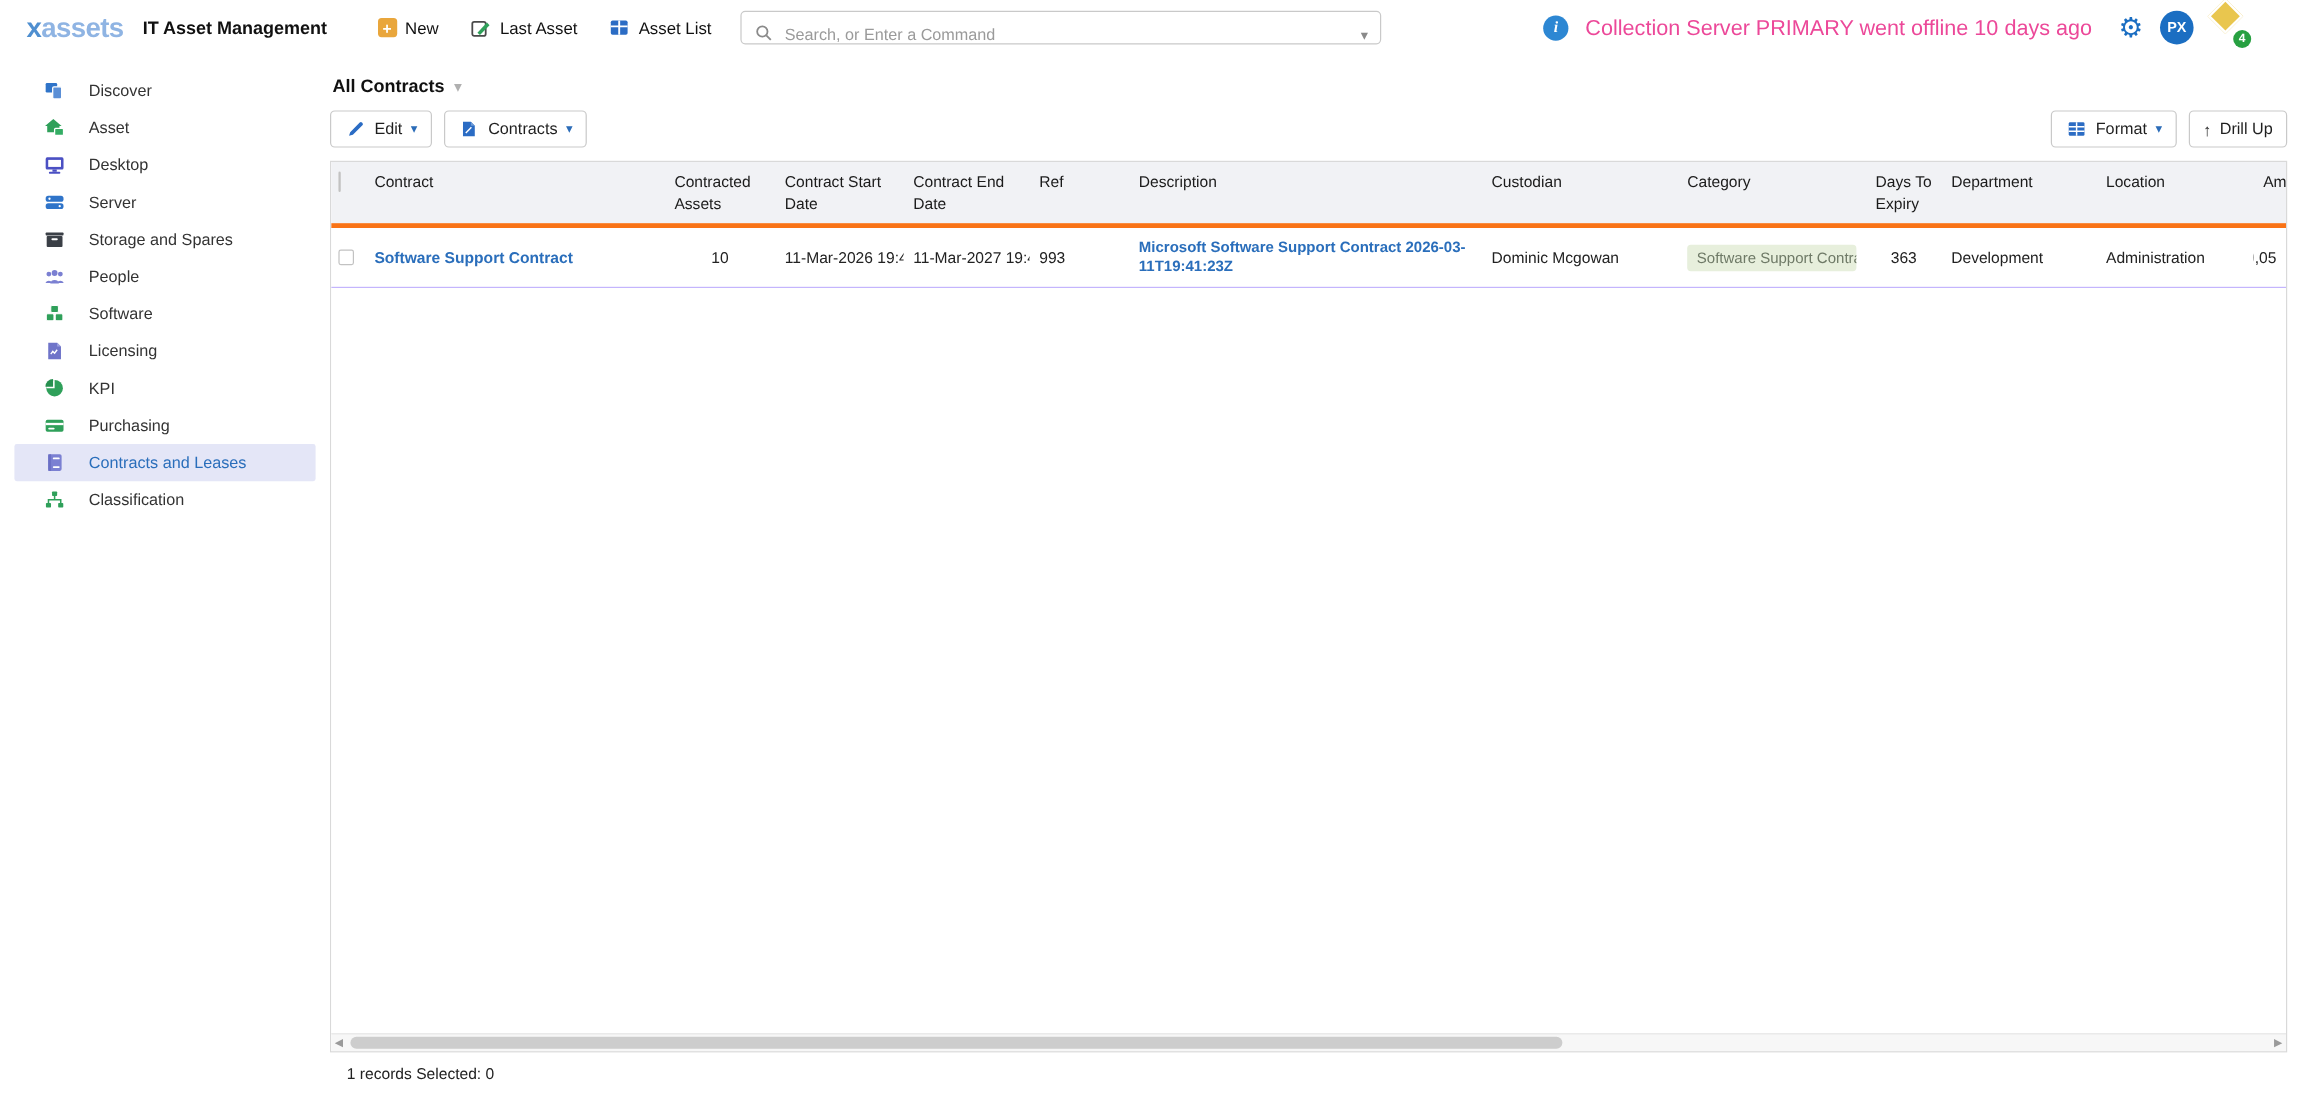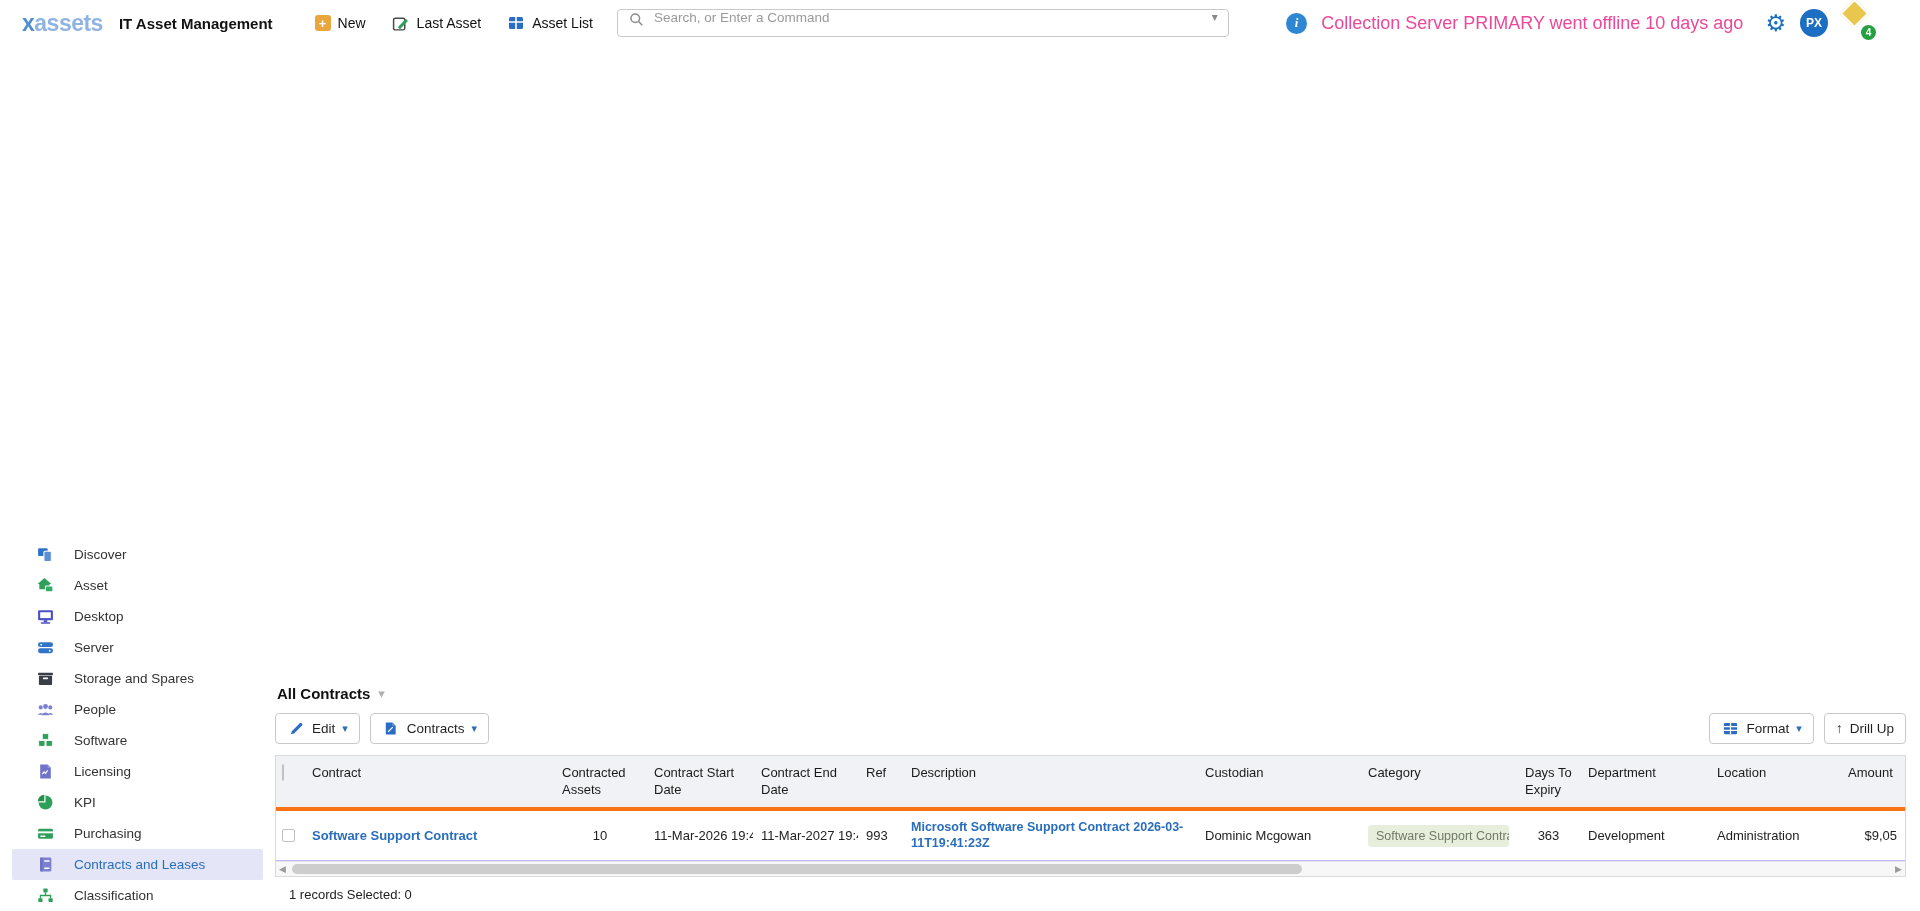--- a/index.html
+++ b/index.html
@@ -9,22 +9,22 @@
   
   .topbar { height:46px; display:flex; align-items:center; padding:0 0 0 22px; background:#fff; }
   .brand { font-size:23px; font-weight:700; letter-spacing:-0.5px; cursor:pointer; }
   .brand .bx { color:#4f8fd0; }
   .brand .brest { color:#8fb4e3; }
   .app-title { font-size:15px; font-weight:700; color:#111; margin-left:16px; }
   .tb-actions { display:flex; align-items:center; margin-left:42px; gap:26px; }
   .tb-action { display:flex; align-items:center; gap:7px; font-size:14px; color:#111; cursor:pointer; }
   .ic-plus { width:16px; height:16px; background:#e9a63c; border-radius:3px; color:#fff;
     font-size:13px; font-weight:700; display:flex; align-items:center; justify-content:center; line-height:1; }
-  .searchbox { margin-left:24px; width:612px; height:28px; border:1px solid #c9c9c9; border-radius:4px;
-    display:flex; align-items:flex-start; padding:0 10px; gap:8px; background:#fff; }
+  .searchbox { margin-left:24px; width:534px; height:28px; border:1px solid #c9c9c9; border-radius:4px;
+    display:flex; align-items:flex-end; padding:0 10px; gap:8px; background:#fff; }
   .searchbox input { border:none; outline:none; flex:1; font-size:13.5px; color:#333;
     font-family:"Liberation Sans", sans-serif; background:transparent; }
   .searchbox input::placeholder { color:#9a9a9a; }
   .sb-chev { color:#8a8a8a; font-size:12px; cursor:pointer; }
   .tb-right { margin-left:auto; display:flex; align-items:center; padding-right:48px; gap:14px; }
   .ic-info { width:21px; height:21px; border-radius:50%; background:#2d87d3; color:#fff;
     font-size:13px; font-weight:700; font-family:"Liberation Serif", serif; font-style:italic;
     display:flex; align-items:center; justify-content:center; }
   .notif { font-size:18px; color:#ec4899; margin-right:8px; }
   .ic-gear { font-size:23px; color:#1b6ec2; cursor:pointer; line-height:1; }
@@ -32,21 +32,21 @@
     font-size:12px; font-weight:700; display:flex; align-items:center; justify-content:center; cursor:pointer; }
   .mailwrap { position:relative; width:30px; height:24px; cursor:pointer; }
   .ic-mail { width:28px; height:20px; background:#e9c64e; border-radius:3px; position:relative; overflow:hidden; }
   .ic-mail:before { content:""; position:absolute; left:2px; top:-8px; width:17px; height:17px;
     background:#e9c64e; border:2px solid #fff; transform:rotate(45deg); }
   .mail-badge { position:absolute; right:-4px; bottom:-5px; width:15px; height:15px; border-radius:50%;
     background:#27a041; color:#fff; font-size:10px; font-weight:700;
     display:flex; align-items:center; justify-content:center; }
 
   
-  .body-row { display:flex; height:865px;align-items:flex-end; }
+  .body-row { display:flex; height:865px; }
   .sidebar { width:267px; padding-top:14px; flex:none; }
   .side-item { display:flex; align-items:center; height:31px; padding-left:24px; margin:0 4px 0 12px;
     cursor:pointer; border-radius:2px; }
   .side-item .lbl { font-size:13.5px; color:#333; margin-left:20px; }
   .side-item.sel { background:#e4e6f7; }
   .side-item.sel .lbl { color:#2a6ebb; }
   .sicon { width:18px; height:18px; flex:none; display:flex; align-items:center; justify-content:center; }
 
   .main { flex:1; display:flex; flex-direction:column; padding:18px 14px 0 8px; min-width:0; }
   .page-head { display:flex; align-items:center; gap:8px; margin-left:2px; }
@@ -63,21 +63,21 @@
 
   
   .grid { flex:1; border:1px solid #d9d9d9; display:flex; flex-direction:column; overflow:hidden; min-height:0; }
   .g-head { display:flex; background:#f1f2f5; border-bottom:4px solid #f97316; }
   .g-row  { display:flex; background:#fff; border-bottom:1px solid #c4b5fd; }
   .cell { padding:8px 8px; overflow:hidden; flex:none; }
   .g-head .cell { font-size:13px; color:#1b1b1b; line-height:1.35; min-height:49px; }
   .g-row .cell { font-size:13px; display:flex; align-items:center; min-height:49px; }
   .c0 { width:28px; padding-left:6px; }
   .c1 { width:250px; } .c2 { width:92px; } .c3 { width:107px; } .c4 { width:105px; }
-  .c5 { width:45px; } .c6 { width:294px; } .c7 { width:163px; } .c8 { width:157px; }
+  .c5 { width:45px; } .c6 { width:294px;margin-left:38px; } .c7 { width:163px; } .c8 { width:157px; }
   .c9 { width:63px; } .c10 { width:129px; } .c11 { width:131px; } .c12 { flex:1; min-width:0; }
   .num-c { justify-content:center; text-align:center; }
   .amt { justify-content:flex-end; text-align:right; white-space:nowrap; }
   .checkbox { width:13px; height:13px; border:1px solid #c2c2c2; border-radius:2px; background:#fff;
     margin-top:4px; cursor:pointer; }
   .g-row .checkbox { margin-top:0; }
   .link { color:#2a6ebb; font-weight:700; cursor:pointer; }
   .desc-link { color:#2a6ebb; font-weight:700; font-size:12.5px; line-height:1.25; cursor:pointer; }
   .nowrap { white-space:nowrap; }
   .badge { background:#e7efdc; color:#6f7a67; font-size:12.5px; padding:4px 8px; border-radius:3px;

